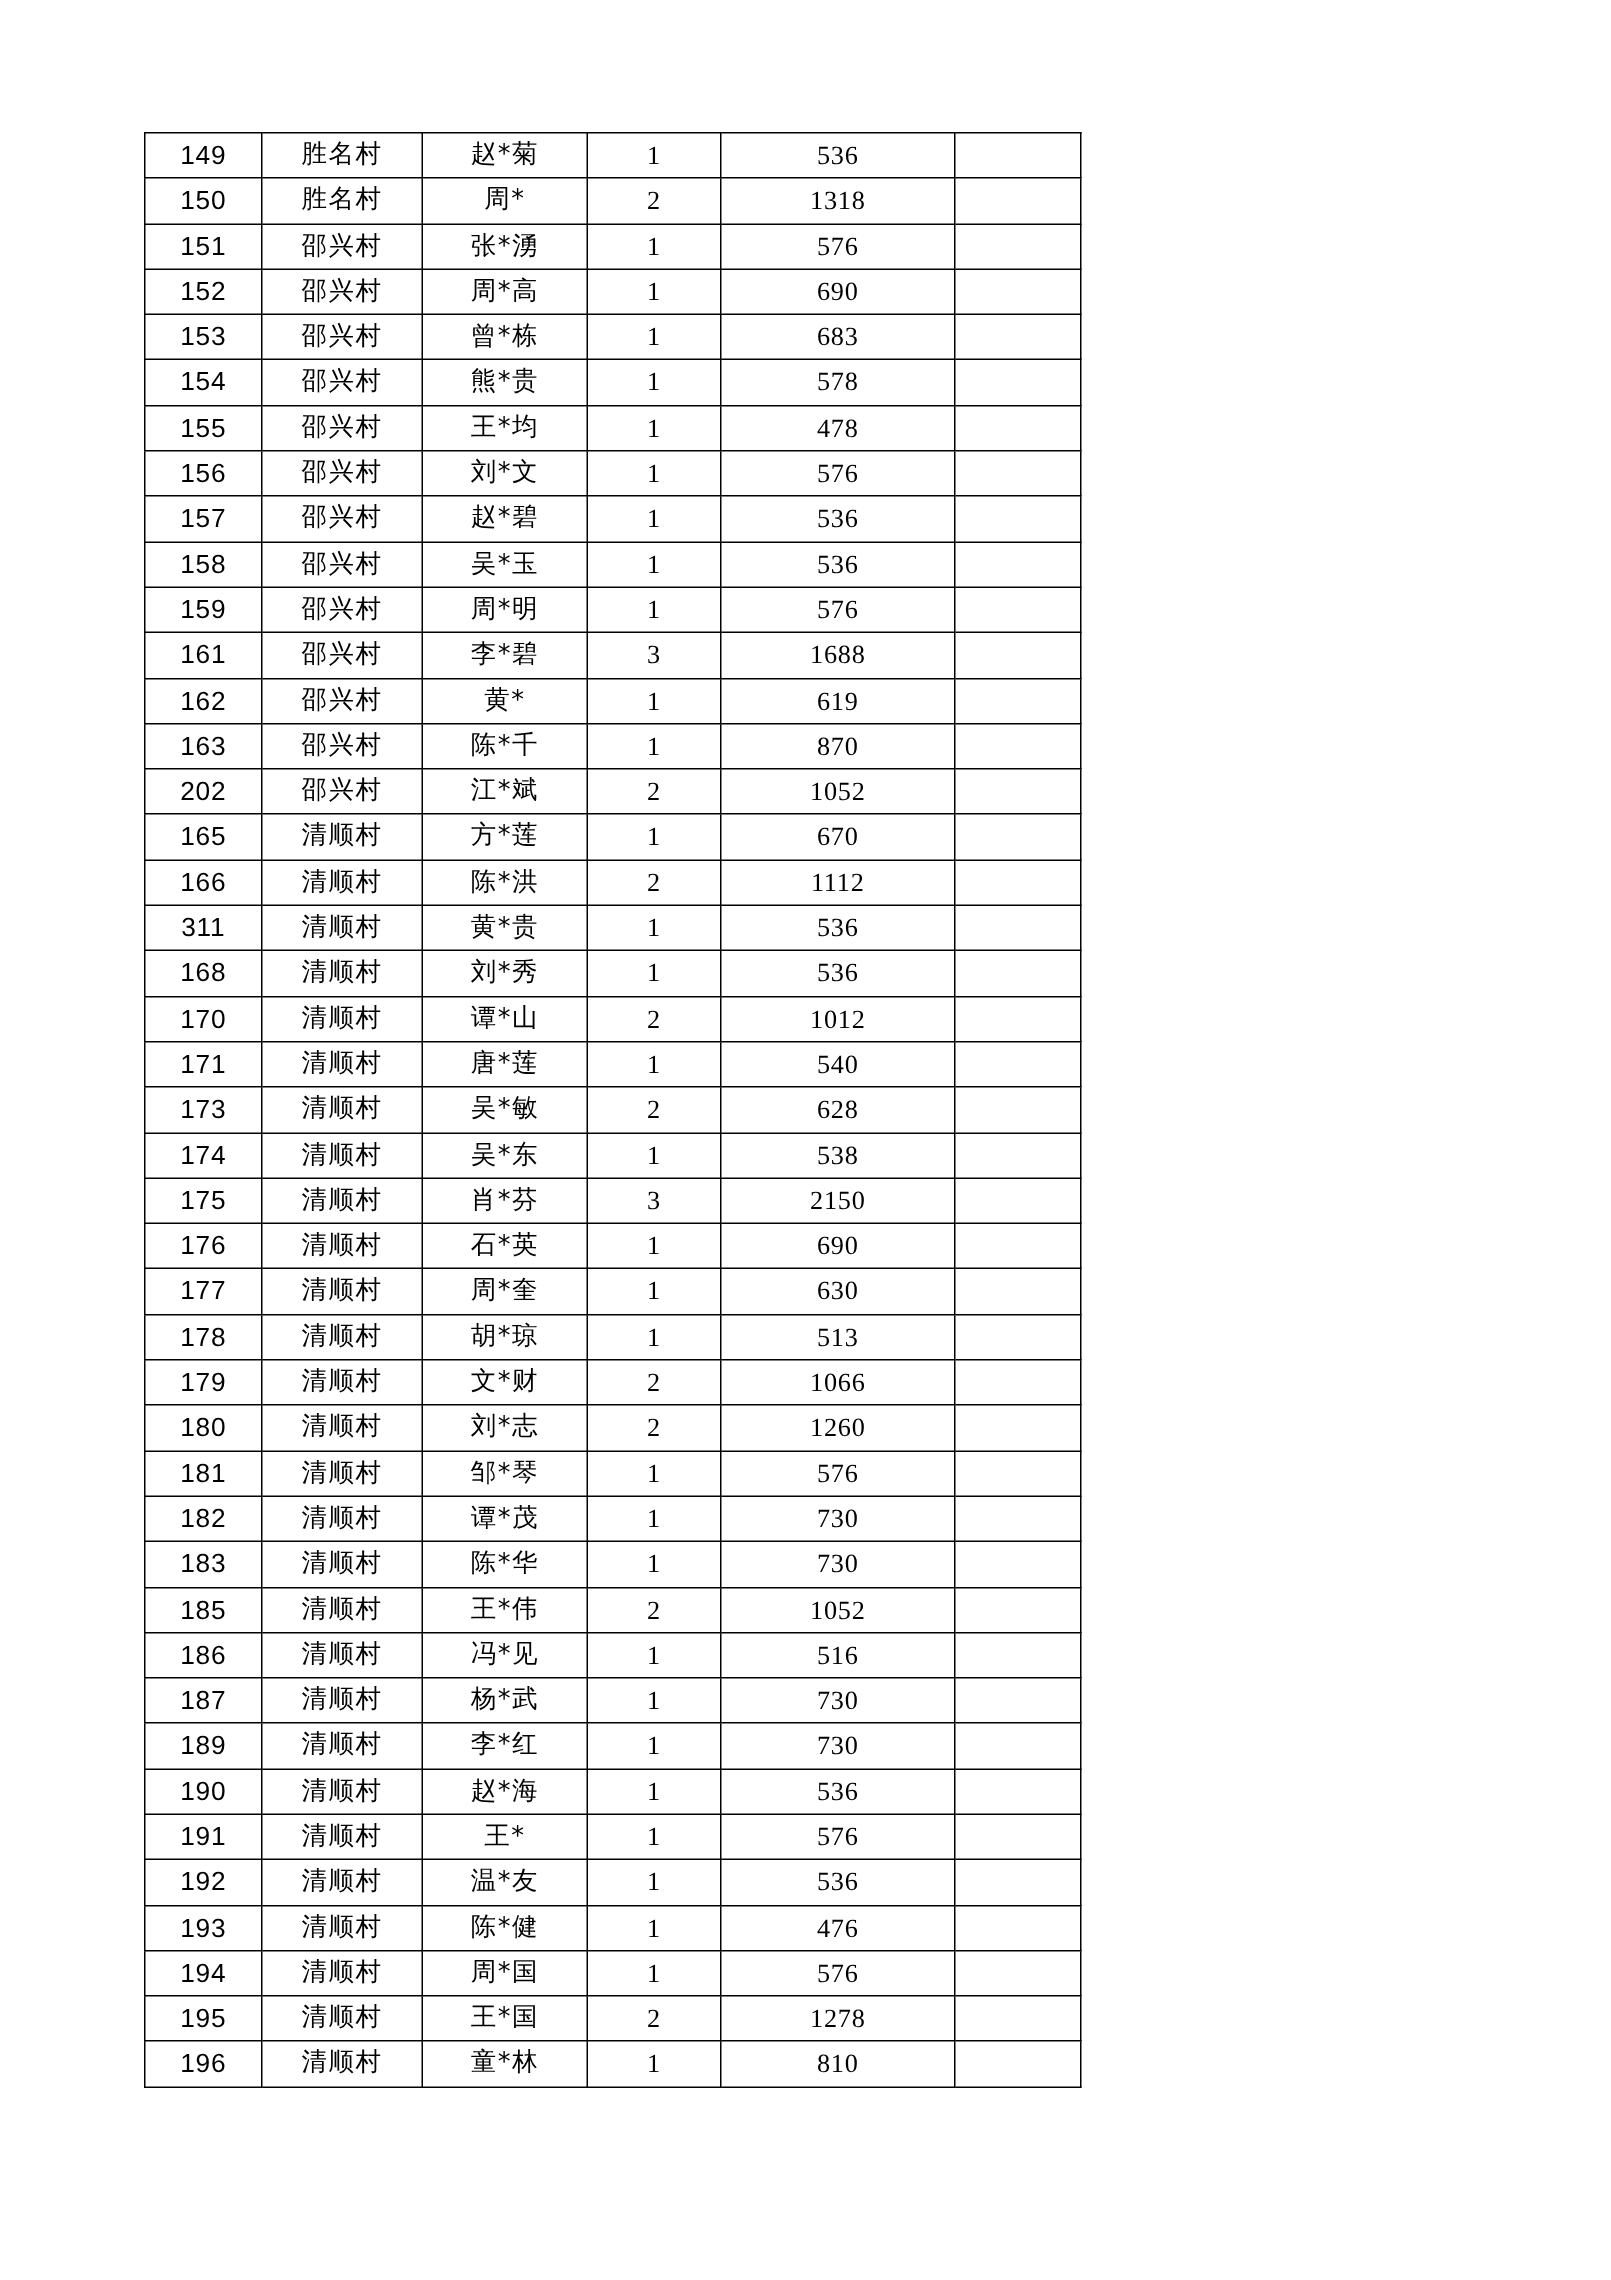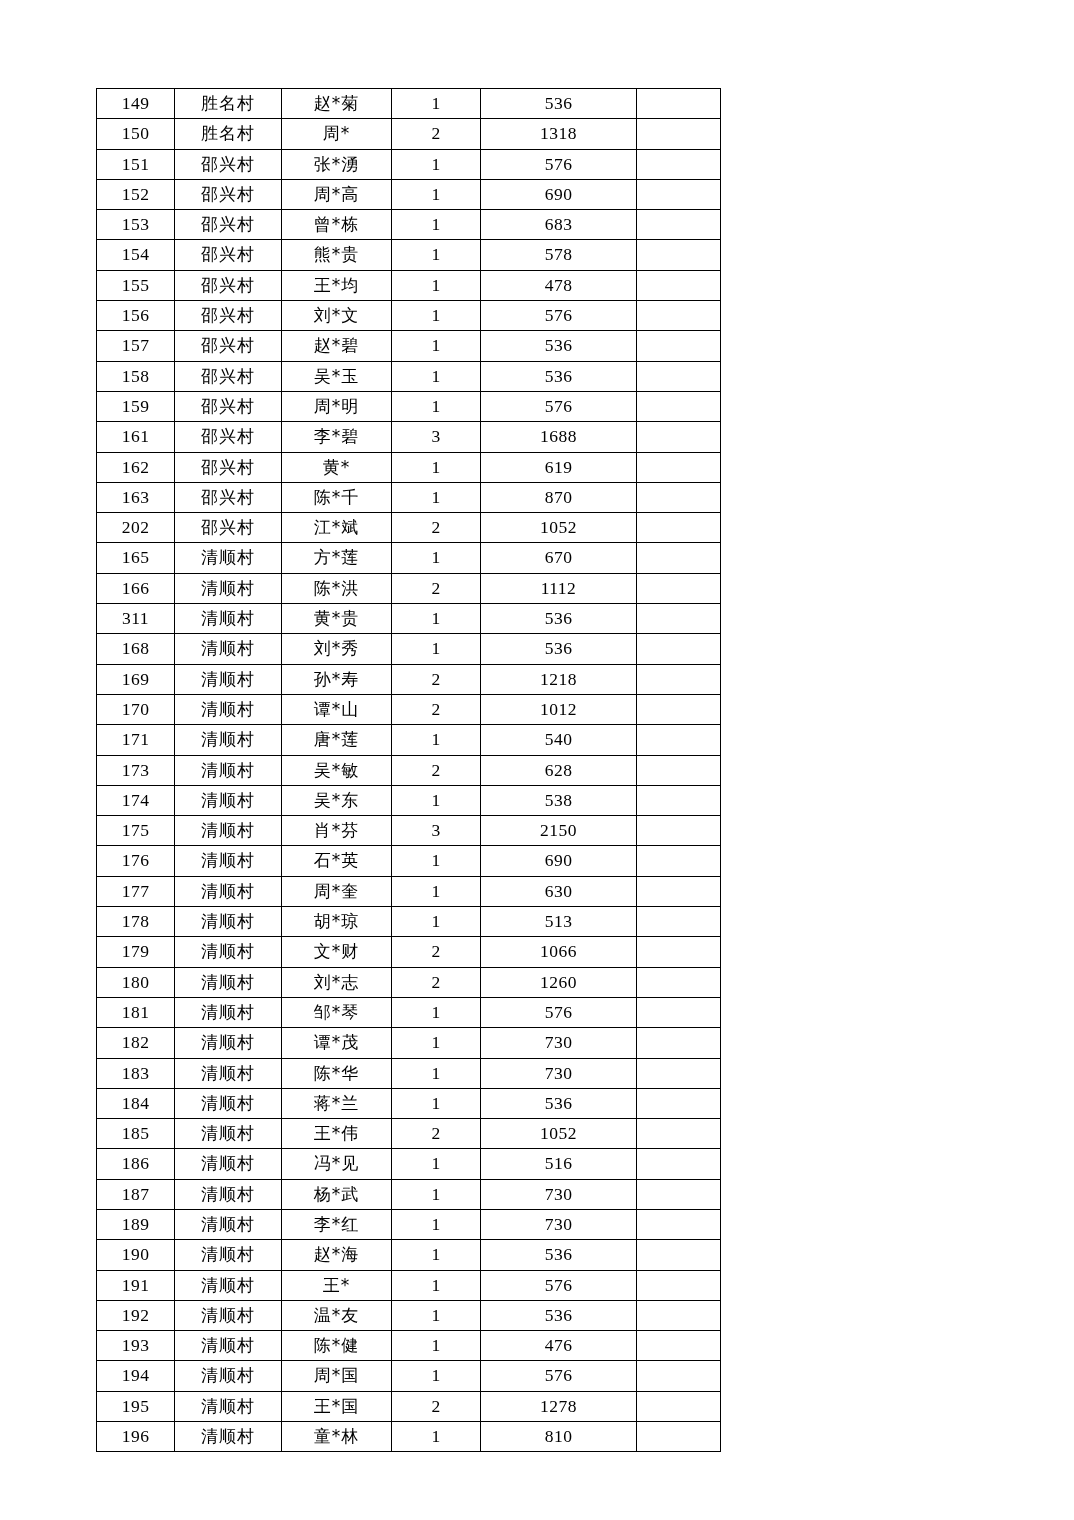--- a/index.html
+++ b/index.html
@@ -44,21 +44,21 @@
     border: 1px solid #000000;
     height: 29.3px;
     line-height: 29.3px;
     padding: 0;
     text-align: center;
     vertical-align: middle;
     white-space: nowrap;
     overflow: hidden;
   }
   td.idx {
-    font-family: Liberation Serif, serif;
+    font-family: Liberation Sans, sans-serif;
     letter-spacing: 0.5px;
   }
   td.village, td.name {
     font-family: "DejaVu Sans", "Liberation Sans", sans-serif;
     font-size: 17px;
     letter-spacing: 1px;
   }
   td.num, td.amount {
     font-family: "Liberation Serif", "DejaVu Serif", serif;
     letter-spacing: 0.5px;
@@ -226,28 +226,20 @@
           </tr>
           <tr>
             <td class="idx">168</td>
             <td class="village">清顺村</td>
             <td class="name">刘*秀</td>
             <td class="num">1</td>
             <td class="amount">536</td>
             <td class="blank"></td>
           </tr>
           <tr>
-            <td class="idx">169</td>
-            <td class="village">清顺村</td>
-            <td class="name">孙*寿</td>
-            <td class="num">2</td>
-            <td class="amount">1218</td>
-            <td class="blank"></td>
-          </tr>
-          <tr>
             <td class="idx">170</td>
             <td class="village">清顺村</td>
             <td class="name">谭*山</td>
             <td class="num">2</td>
             <td class="amount">1012</td>
             <td class="blank"></td>
           </tr>
           <tr>
             <td class="idx">171</td>
             <td class="village">清顺村</td>
@@ -335,28 +327,20 @@
             <td class="num">1</td>
             <td class="amount">730</td>
             <td class="blank"></td>
           </tr>
           <tr>
             <td class="idx">183</td>
             <td class="village">清顺村</td>
             <td class="name">陈*华</td>
             <td class="num">1</td>
             <td class="amount">730</td>
-            <td class="blank"></td>
-          </tr>
-          <tr>
-            <td class="idx">184</td>
-            <td class="village">清顺村</td>
-            <td class="name">蒋*兰</td>
-            <td class="num">1</td>
-            <td class="amount">536</td>
             <td class="blank"></td>
           </tr>
           <tr>
             <td class="idx">185</td>
             <td class="village">清顺村</td>
             <td class="name">王*伟</td>
             <td class="num">2</td>
             <td class="amount">1052</td>
             <td class="blank"></td>
           </tr>

